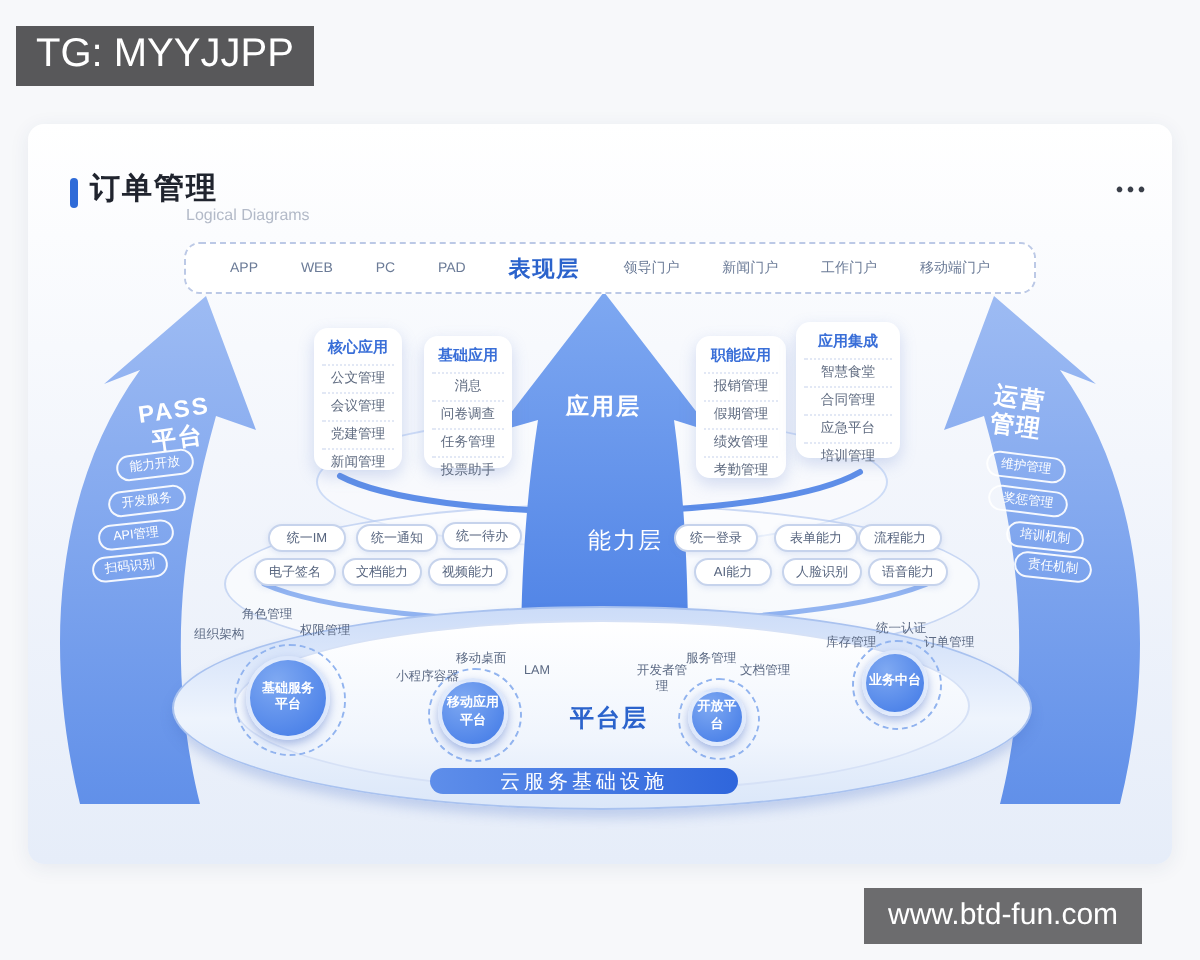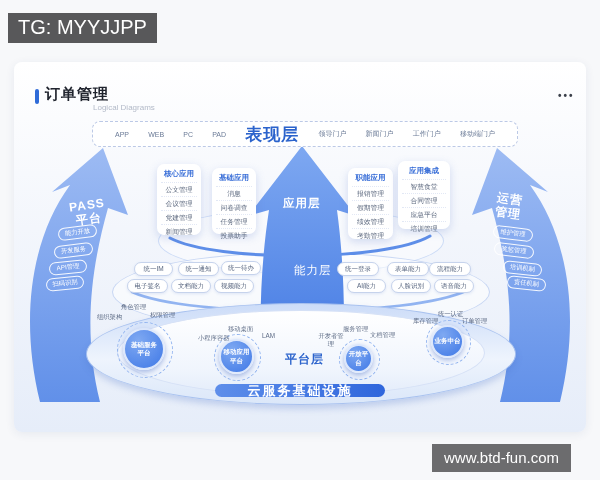--- a/index.html
+++ b/index.html
@@ -17,37 +17,37 @@
   
   .wm-top{left:8px;top:13px;background:#58585a;color:#fff;font-size:20px;
     padding:3px 10px 4px 10px;z-index:9;}
   .wm-bot{left:432px;top:444px;background:#6c6c6e;color:#fff;font-size:15px;
     padding:5px 12px 6px 12px;z-index:9;}
   
   .strip{left:92px;top:121px;width:426px;height:26px;background:#fff;border:1px dashed #bcc9e6;
     border-radius:8px;z-index:6;display:flex;align-items:center;justify-content:space-between;
     padding:0 22px;box-sizing:border-box;}
   .strip span{font-size:7px;color:#6b7b97;white-space:nowrap;}
-  .strip .laybl{font-size:17px;font-weight:bold;color:#2b63cc;letter-spacing:1px;}
+  .strip .laybl{font-size:11px;font-weight:bold;color:#2b63cc;letter-spacing:1px;}
   
   .band1{left:158px;top:208px;width:284px;height:64px;border-radius:50%;z-index:2;
     background:rgba(255,255,255,.45);border:1px solid rgba(170,195,240,.55);}
   .band2{left:112px;top:252px;width:376px;height:78px;border-radius:50%;z-index:2;
     background:rgba(255,255,255,.55);border:1px solid rgba(160,185,235,.55);}
   
   .arrowsvg{left:0;top:0;width:600px;height:480px;z-index:4;pointer-events:none;}
   
   .ell-out{left:86px;top:303px;width:428px;height:100px;border-radius:50%;z-index:5;
     background:linear-gradient(180deg,#ccdcf8 0%,#eef4fd 55%,#dbe7f9 100%);
     border:1px solid #a9c2ef;box-shadow:0 4px 6px rgba(70,110,200,.25);}
   .ell-in{left:117px;top:310px;width:366px;height:84px;border-radius:50%;z-index:5;
     background:linear-gradient(180deg,#ffffff 0%,#f0f5fd 70%,#e3ecfa 100%);
     border:1px solid #d6e1f6;}
-  .infra{left:215px;top:384px;width:170px;height:13px;border-radius:7px;z-index:6;
-    background:linear-gradient(90deg,#5e8eea,#2f66dc);color:#fff;font-size:13px;font-weight:bold;
+  .infra{left:215px;top:384px;width:154px;height:13px;border-radius:7px;z-index:6;
+    background:linear-gradient(90deg,#5e8eea,#2f66dc);color:#fff;font-size:10px;font-weight:normal;
     display:flex;align-items:center;justify-content:center;letter-spacing:2px;}
   
   .lab-app{left:283px;top:196px;font-size:11.5px;font-weight:bold;color:#fff;z-index:6;letter-spacing:1px;text-align:right;}
   .lab-cap{left:294px;top:263px;font-size:11.5px;font-weight:normal;color:#fff;z-index:6;letter-spacing:1px;}
   .lab-plat{left:285px;top:351px;font-size:12px;font-weight:bold;color:#2b63cc;z-index:6;letter-spacing:1px;}
   
   .abox{background:#fff;border-radius:7px;z-index:6;box-shadow:0 3px 8px rgba(108,137,208,.28);
     padding-top:5px;box-sizing:border-box;text-align:center;}
   .b1{left:157px;top:164px;width:44px;height:71px;}
   .b2{left:212px;top:168px;width:44px;height:66px;}

